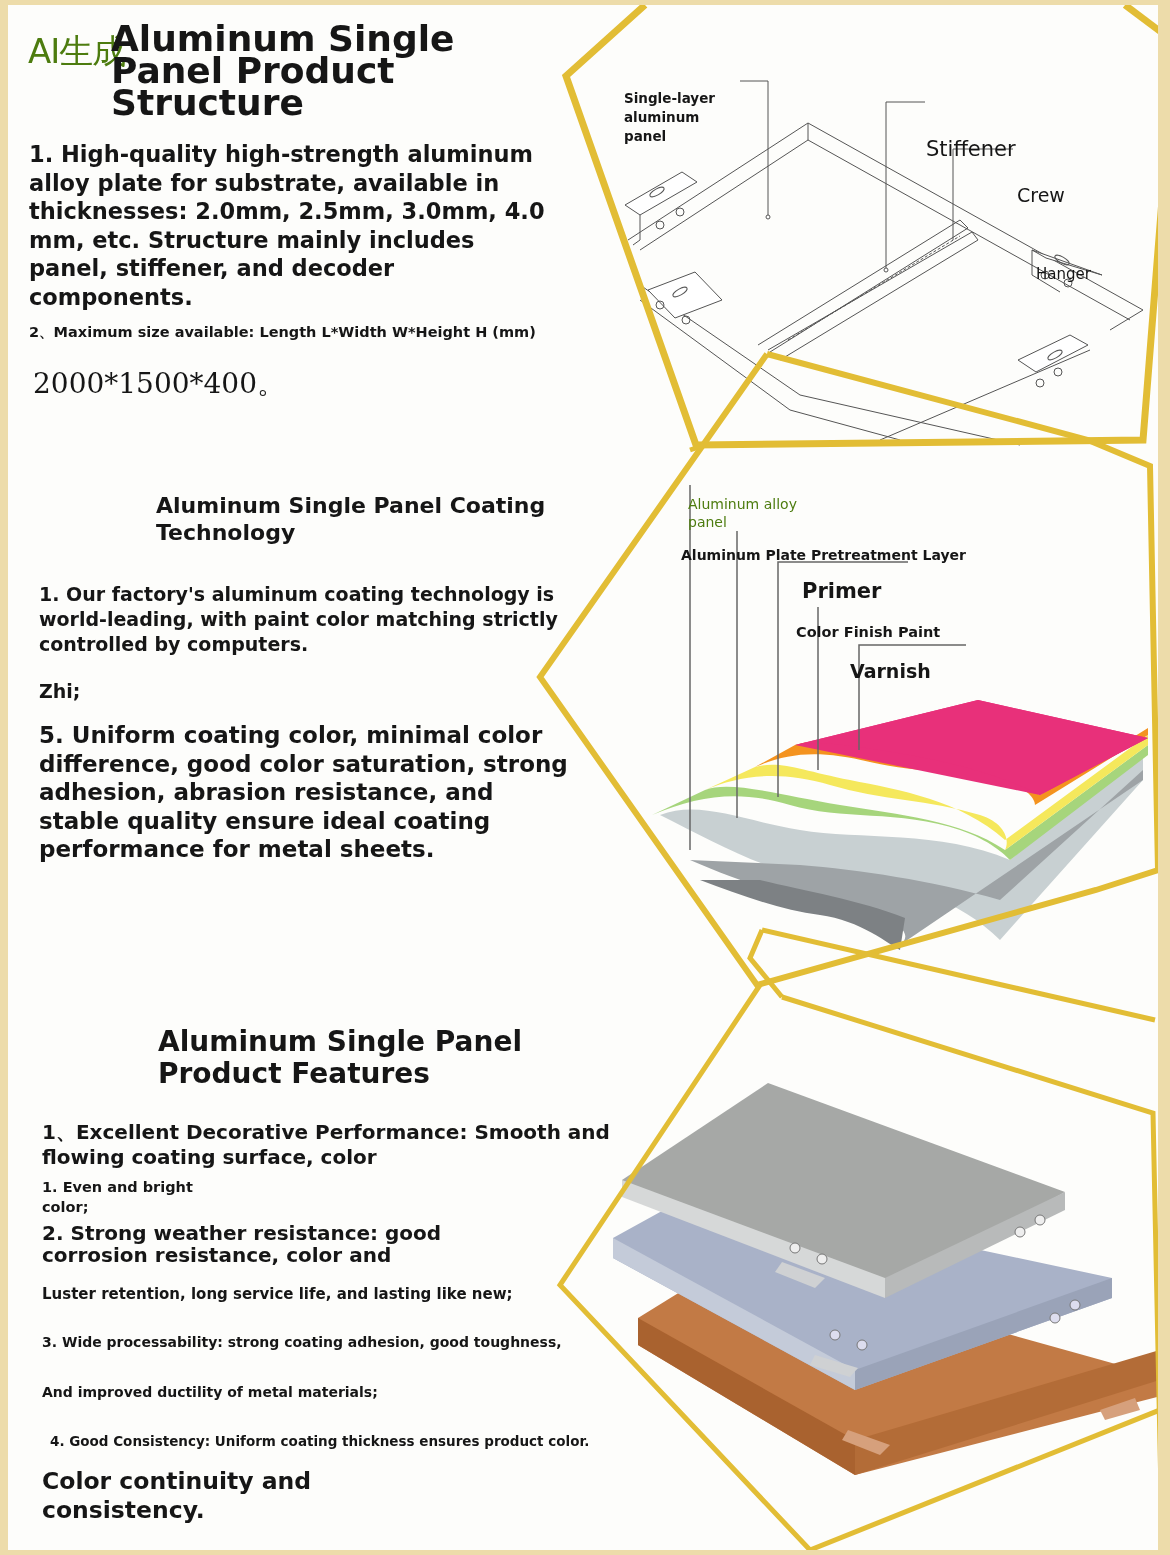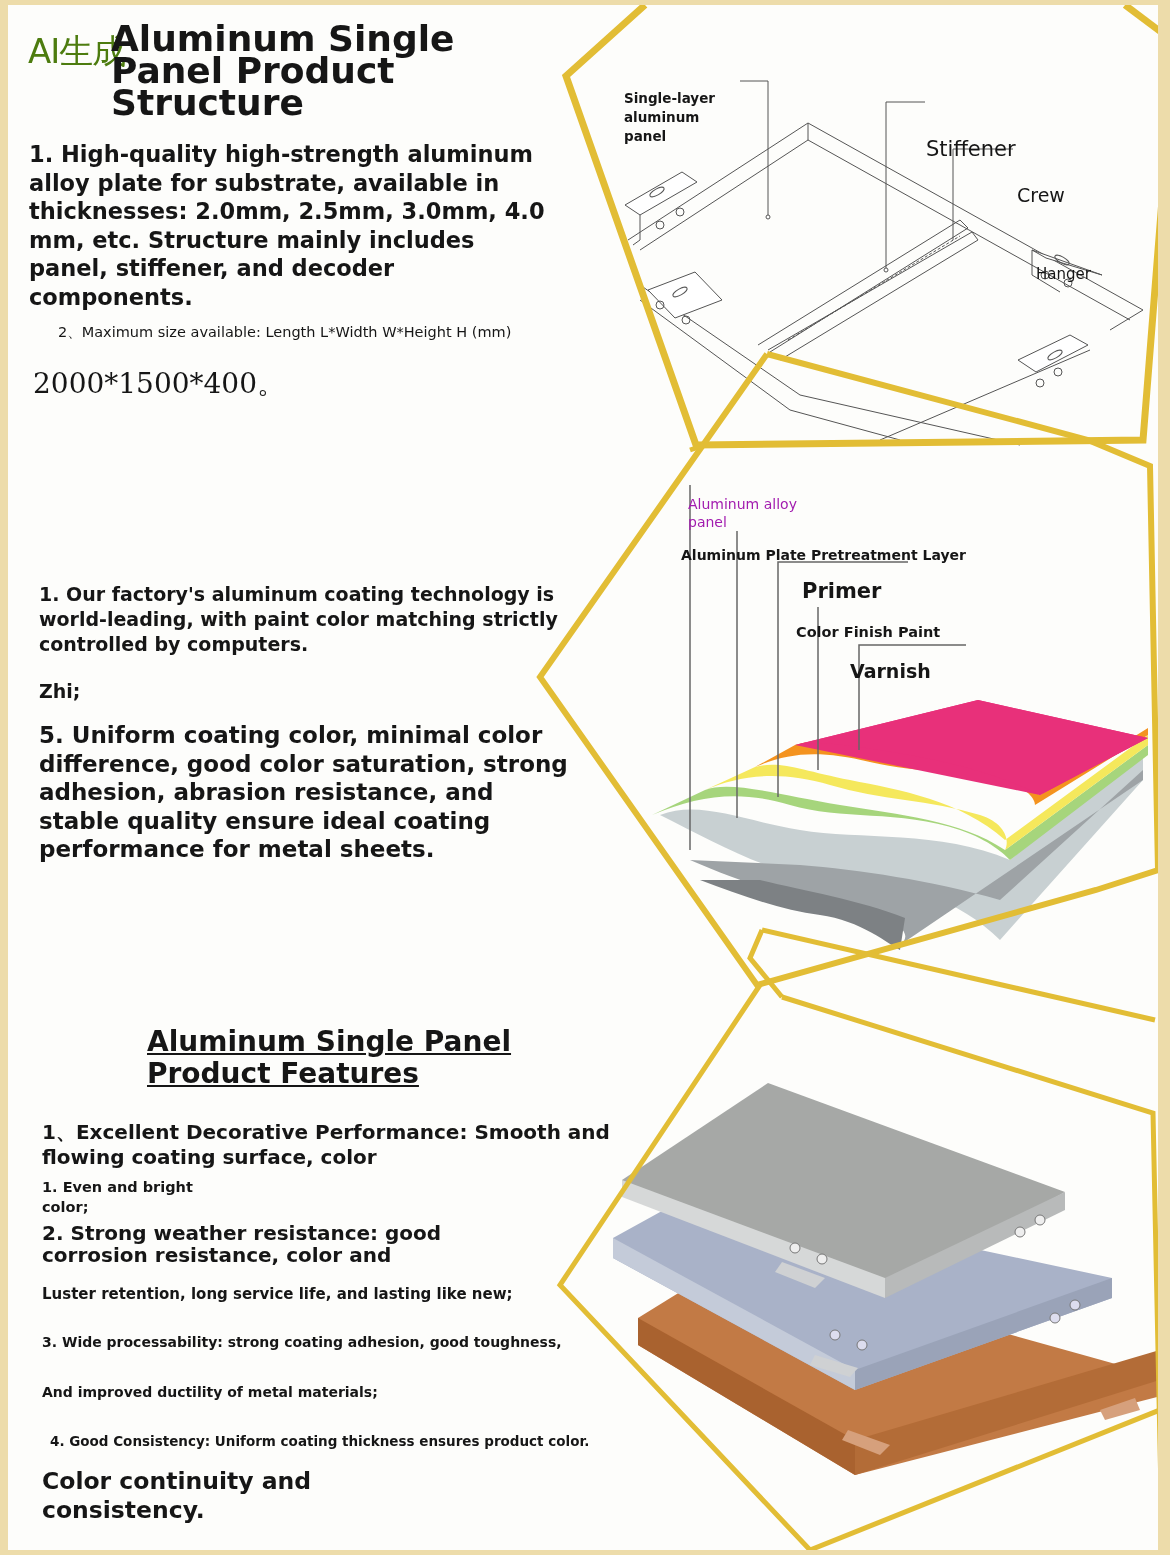--- a/index.html
+++ b/index.html
@@ -4,27 +4,27 @@
 <style>
   html, body { margin:0; padding:0; }
   body { width:1170px; height:1555px; background:#eddcaa; position:relative; overflow:hidden;
          font-family:"DejaVu Sans","Liberation Sans",sans-serif; color:#161616; }
   .page { position:absolute; left:8px; top:5px; width:1150px; height:1545px; background:#fdfdfb; overflow:hidden; }
   .abs { position:absolute; margin:0; }
   .watermark { left:20px; top:24px; font-size:34px; color:#4d7c0f; font-weight:normal; letter-spacing:-1px; }
   h1, h2 { font-weight:bold; }
   .t1 { left:103px; top:18px; font-size:36px; line-height:32px; width:420px; }
   .p1 { left:21px; top:135px; font-size:22.5px; line-height:28.5px; width:530px; font-weight:bold; }
-  .p2 { left:21px; top:318px; font-size:14.5px; font-weight:normal; white-space:nowrap;margin-left:29px; }
+  .p2 { left:21px; top:318px; font-size:14.5px; font-weight:bold; white-space:nowrap; }
   .p3 { left:25px; top:360px; font-size:28px; font-family:"DejaVu Serif","Liberation Serif",serif; }
   .t2 { left:148px; top:487px; font-size:22px; line-height:27px; width:400px; }
   .p4 { left:31px; top:577px; font-size:19px; line-height:25px; width:530px; font-weight:bold; }
   .p5 { left:31px; top:675px; font-size:19px; font-weight:bold; }
   .p6 { left:31px; top:716px; font-size:23px; line-height:28.5px; width:540px; font-weight:bold; }
-  .t3 { left:139px; top:1021px; font-size:28px; line-height:32px; width:420px;text-decoration:underline; }
+  .t3 { left:150px; top:1021px; font-size:28px; line-height:32px; width:420px; }
   .p7 { left:34px; top:1115px; font-size:20px; line-height:25px; width:580px; font-weight:bold; }
   .p8 { left:34px; top:1172px; font-size:14.5px; line-height:20px; width:200px; font-weight:bold; }
   .p9 { left:34px; top:1217px; font-size:20px; line-height:22px; width:480px; font-weight:bold; }
   .p10 { left:34px; top:1280px; font-size:15px; font-weight:bold; white-space:nowrap; }
   .p11 { left:34px; top:1329px; font-size:14px; font-weight:bold; white-space:nowrap; }
   .p12 { left:34px; top:1379px; font-size:14px; font-weight:bold; white-space:nowrap; }
   .p13 { left:34px; top:1428px; font-size:13.5px; font-weight:bold; white-space:nowrap;margin-left:8px; }
   .p14 { left:34px; top:1462px; font-size:23.5px; line-height:29px; width:300px; font-weight:bold; }
   .lbl { position:absolute; font-weight:bold; white-space:nowrap;margin-top:48px; }
   .diagram { position:absolute; left:-8px; top:-5px; width:1170px; height:1555px; pointer-events:none; }
@@ -33,20 +33,21 @@
 <body>
 
 <div class="page">
   <div class="abs watermark">AI生成</div>
 
   <h1 class="abs t1">Aluminum Single Panel Product Structure</h1>
   <p class="abs p1">1. High-quality high-strength aluminum alloy plate for substrate, available in thicknesses: 2.0mm, 2.5mm, 3.0mm, 4.0 mm, etc. Structure mainly includes panel, stiffener, and decoder components.</p>
   <p class="abs p2">2、Maximum size available: Length L*Width W*Height H (mm)</p>
   <p class="abs p3">2000*1500*400。</p>
 
+  <h2 class="abs t2">Aluminum Single Panel Coating Technology</h2>
   <p class="abs p4">1. Our factory's aluminum coating technology is world-leading, with paint color matching strictly controlled by computers.</p>
   <p class="abs p5">Zhi;</p>
   <p class="abs p6">5. Uniform coating color, minimal color difference, good color saturation, strong adhesion, abrasion resistance, and stable quality ensure ideal coating performance for metal sheets.</p>
 
   <h1 class="abs t3">Aluminum Single Panel Product Features</h1>
   <p class="abs p7">1、Excellent Decorative Performance: Smooth and flowing coating surface, color</p>
   <p class="abs p8">1. Even and bright color;</p>
   <p class="abs p9">2. Strong weather resistance: good corrosion resistance, color and</p>
   <p class="abs p10">Luster retention, long service life, and lasting like new;</p>
   <p class="abs p11">3. Wide processability: strong coating adhesion, good toughness,</p>
@@ -166,18 +167,18 @@
       <polyline points="760,985 560,1285 810,1550" stroke-width="5"></polyline>
       <polyline points="810,1550 1165,1408" stroke-width="5"></polyline>
     </g>
   </svg>
 
   <div class="lbl" style="left:616px; top:36px; font-size:13.5px; line-height:19px; white-space:normal; width:110px;">Single-layer aluminum panel</div>
   <div class="lbl" style="left:918px; top:84px; font-size:21px; font-weight:normal;">Stiffener</div>
   <div class="lbl" style="left:1009px; top:131px; font-size:19px; font-weight:normal;">Crew</div>
   <div class="lbl" style="left:1028px; top:212px; font-size:15px; font-weight:normal;">Hanger</div>
 
-  <div class="lbl" style="left:680px; top:442px; font-size:14px; font-weight:normal; color:#a21caf; white-space:normal; width:140px; line-height:18px;">Aluminum alloy panel</div>
+  <div class="lbl" style="left:680px; top:442px; font-size:14px; font-weight:normal; color:#4d7c0f; white-space:normal; width:140px; line-height:18px;">Aluminum alloy panel</div>
   <div class="lbl" style="left:673px; top:494px; font-size:14px;">Aluminum Plate Pretreatment Layer</div>
   <div class="lbl" style="left:794px; top:526px; font-size:21px;">Primer</div>
   <div class="lbl" style="left:788px; top:571px; font-size:14.5px;">Color Finish Paint</div>
   <div class="lbl" style="left:842px; top:607px; font-size:19px;">Varnish</div>
 </div>
 
 </body></html>

